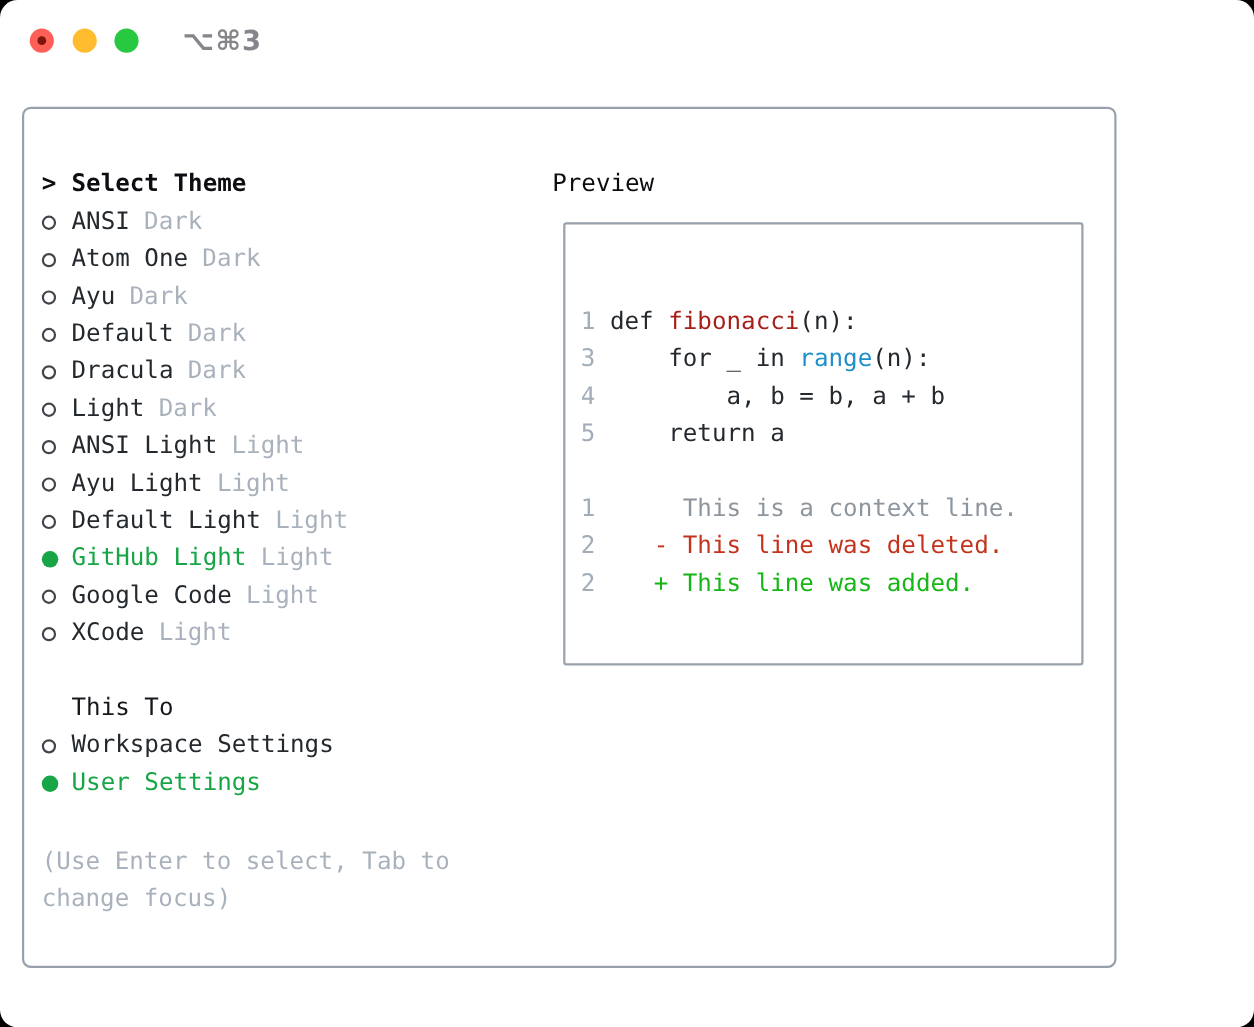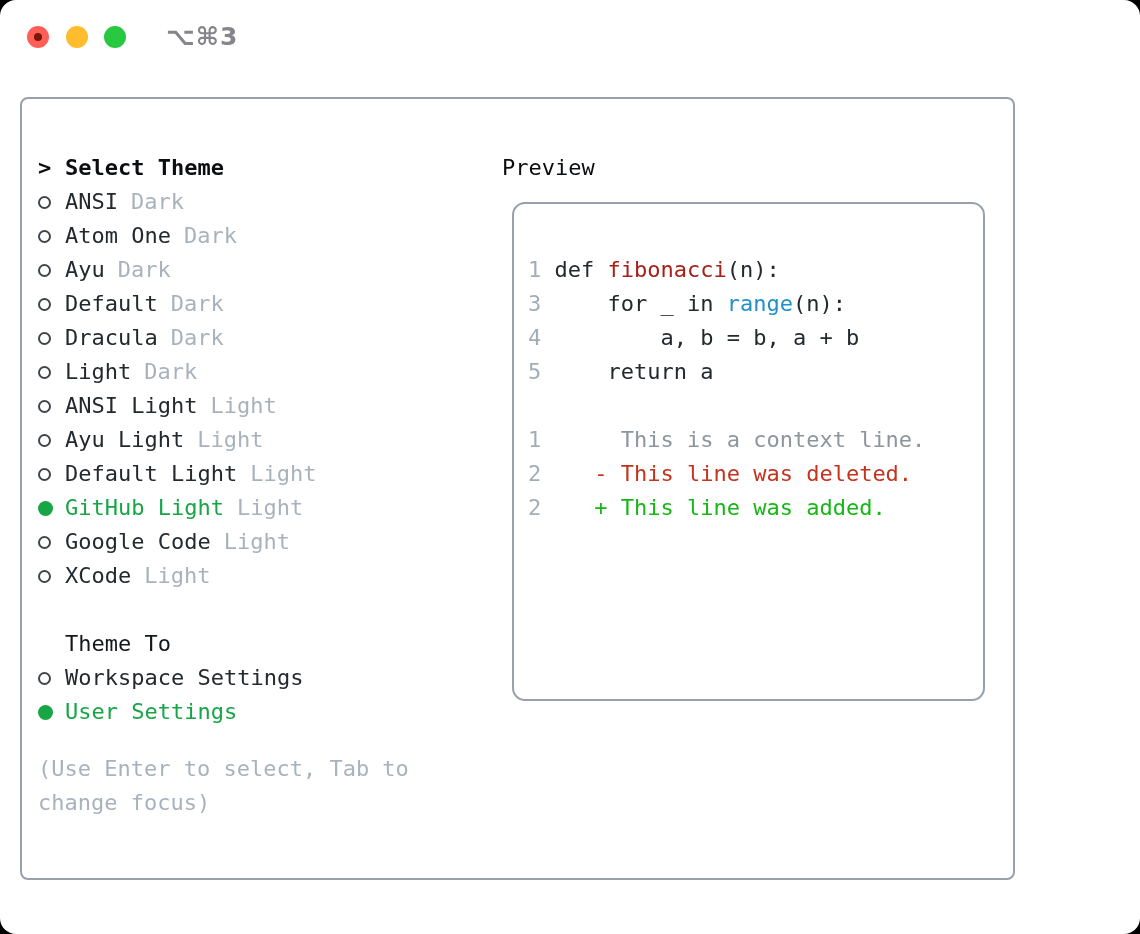--- a/index.html
+++ b/index.html
@@ -44,26 +44,26 @@
   .marker-cell{width:27px;display:flex;align-items:center;flex:none;}
   .radio{width:13px;height:13px;border:2px solid #41464c;border-radius:50%;display:inline-block;}
   .radio.sel{width:15px;height:15px;border:none;background:var(--green);}
   .hdr-prefix{width:27px;flex:none;font-weight:bold;color:var(--ink-strong);}
   .list-hdr{font-weight:bold;color:var(--ink-strong);}
   .iname{color:var(--ink);}
   .iname.green{color:var(--green);}
   .itag{color:var(--muted);margin-left:13px;}
   .apply-block{margin-top:34px;}
   .apply-hdr{padding-left:27px;color:#14171b;height:34px;line-height:34px;}
-  .hint{margin-top:23px;width:430px;color:var(--muted);white-space:normal;}
+  .hint{margin-top:38px;width:430px;color:var(--muted);white-space:normal;}
 
   
   .col-right{position:absolute;left:480px;top:52px;}
   .preview-hdr{font-size:22px;line-height:34px;font-weight:normal;color:var(--ink-strong);}
-  .preview-box{position:absolute;left:10px;top:51px;width:473px;height:499px;border:2px solid var(--border);border-radius:13px;background:#fff;padding:49px 0 0 14px;overflow:hidden;}
+  .preview-box{position:absolute;left:10px;top:51px;width:473px;height:403px;border:2px solid var(--border);border-radius:3px;background:#fff;padding:72px 0 0 14px;overflow:hidden;}
   .codeline{font-size:22px;line-height:34px;height:34px;white-space:pre;}
   .lnum{color:var(--linenum);}
   .tok-code{color:var(--ink);}
   .tok-func{color:var(--func-red);}
   .tok-number{color:var(--num-teal);}
   .tok-builtin{color:var(--builtin-blue);}
   .tok-context{color:var(--ctx-gray);}
   .tok-deleted{color:var(--del-red);}
   .tok-added{color:var(--add-green);}
 </style>
@@ -95,21 +95,21 @@
           <div class="row"><span class="marker-cell"><span class="radio"></span></span><span class="iname">Light</span><span class="itag">Dark</span></div>
           <div class="row"><span class="marker-cell"><span class="radio"></span></span><span class="iname">ANSI Light</span><span class="itag">Light</span></div>
           <div class="row"><span class="marker-cell"><span class="radio"></span></span><span class="iname">Ayu Light</span><span class="itag">Light</span></div>
           <div class="row"><span class="marker-cell"><span class="radio"></span></span><span class="iname">Default Light</span><span class="itag">Light</span></div>
           <div class="row"><span class="marker-cell"><span class="radio sel"></span></span><span class="iname green">GitHub Light</span><span class="itag">Light</span></div>
           <div class="row"><span class="marker-cell"><span class="radio"></span></span><span class="iname">Google Code</span><span class="itag">Light</span></div>
           <div class="row"><span class="marker-cell"><span class="radio"></span></span><span class="iname">XCode</span><span class="itag">Light</span></div>
         </div>
 
       <div class="apply-block">
-        <div class="apply-hdr">Theme To</div>
+        <div class="apply-hdr">This To</div>
         <div id="apply-list">
             <div class="row"><span class="marker-cell"><span class="radio"></span></span><span class="iname">Workspace Settings</span></div>
             <div class="row"><span class="marker-cell"><span class="radio sel"></span></span><span class="iname green">User Settings</span></div>
           </div>
       </div>
 
       <div class="hint">(Use Enter to select, Tab to change focus)</div>
     </div>
 
     <div class="col-right">

